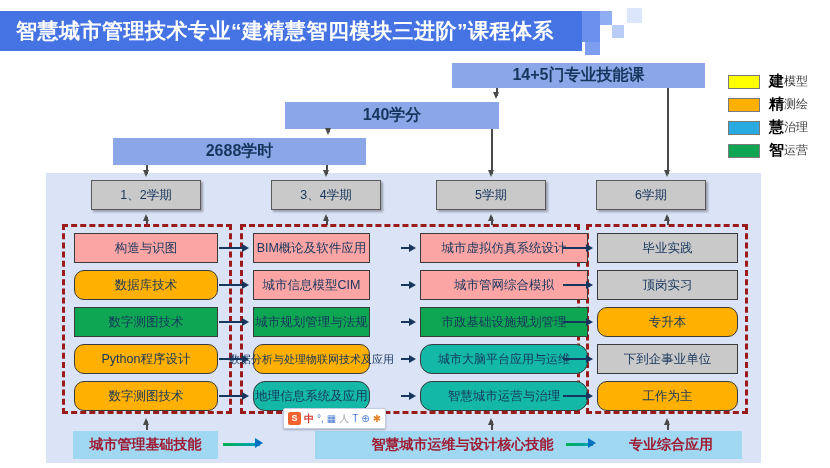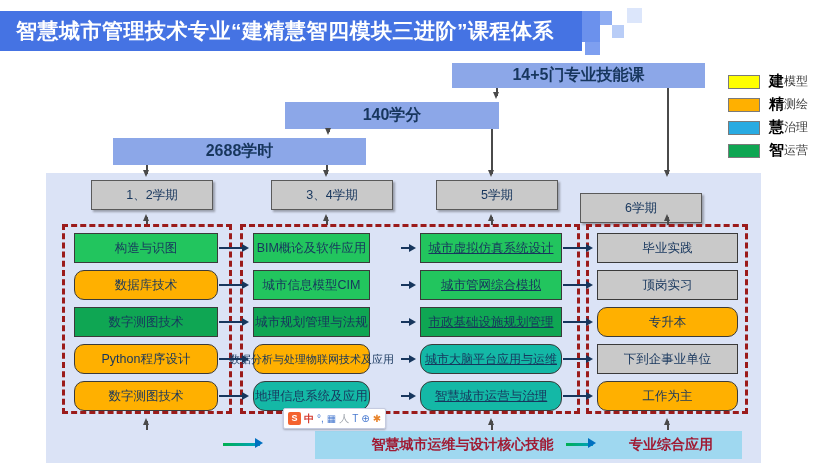--- a/index.html
+++ b/index.html
@@ -19,35 +19,35 @@
   
   .lg-row{position:absolute;left:728px;display:flex;align-items:center;}
   .lg-sw{width:32px;height:14px;border:1px solid #7a7a7a;box-sizing:border-box;}
   .lg-key{margin-left:9px;font-size:15px;font-weight:bold;color:#000;}
   .lg-rest{font-size:12px;color:#3a3a3a;}
 
   
   .panel{position:absolute;left:46px;top:173px;width:715px;height:290px;background:#DBE3F6;}
 
   
-  .sem{position:absolute;top:180px;height:30px;width:122px;background:#C9C9C9;border:1px solid #5a5a5a;
+  .sem{position:absolute;top:180px;height:30px;width:110px;background:#C9C9C9;border:1px solid #5a5a5a;
        box-sizing:border-box;display:flex;align-items:center;justify-content:center;
        font-size:12.5px;color:#17365D;box-shadow:1.5px 1.5px 2px rgba(0,0,0,.3);}
 
   
   .grp{position:absolute;top:224px;height:190px;border:3px dashed #9B1B1B;box-sizing:border-box;}
 
   
   .course{position:absolute;height:30px;border:1px solid #3a3a3a;box-sizing:border-box;
           display:flex;align-items:center;justify-content:center;
           font-size:12.5px;color:#17365D;white-space:nowrap;text-align:center;}
   .colA{left:74px;width:144px;}  .colB{left:253px;width:117px;}
-  .colC{left:420px;width:142px;text-decoration:underline;} .colD{left:597px;width:141px;}
+  .colC{left:420px;width:168px;} .colD{left:597px;width:141px;}
   .r0{top:233px;} .r1{top:270px;} .r2{top:307px;} .r3{top:344px;} .r4{top:381px;}
-  .c-yellow{background:#22c55e;} .c-orange{background:#FFB000;border-radius:10px;}
+  .c-yellow{background:#fca5a5;} .c-orange{background:#FFB000;border-radius:10px;}
   .c-green{background:#0FA653;}  .c-cyan{background:#14b8a6;border-radius:12px;} .c-gray{background:#C9C9C9;}
   .twoline{flex-direction:row;font-size:11px;line-height:13px;}
 
   
   .ha{position:absolute;height:0;border-top:2px solid #17365D;}
   .ha::after{content:"";position:absolute;right:-7px;top:-5px;width:0;height:0;
              border:4px solid transparent;border-left:7px solid #17365D;}
 
   
   .va{position:absolute;width:1.5px;background:#4a4a4a;}
@@ -135,21 +135,21 @@
 
   <div class="sem" style="left:91px;">
       <span>1、2学期</span>
     </div>
   <div class="sem" style="left:271px;">
       <span>3、4学期</span>
     </div>
   <div class="sem" style="left:436px;">
       <span>5学期</span>
     </div>
-  <div class="sem" style="left:580px;margin-top:13px;">
+  <div class="sem" style="left:596px;">
       <span>6学期</span>
     </div>
 
   <div class="va up" style="left:146px;top:217px;height:8px;"></div>
   <div class="va up" style="left:326px;top:217px;height:8px;"></div>
   <div class="va up" style="left:491px;top:217px;height:8px;"></div>
   <div class="va up" style="left:667px;top:217px;height:8px;"></div>
 
   <div class="grp" style="left:62px;width:170px;"></div>
   <div class="grp" style="left:240px;width:340px;"></div>
@@ -197,20 +197,23 @@
   <div class="ha" style="left:563px;top:247px;width:27px;"></div>
   <div class="ha" style="left:563px;top:284px;width:27px;"></div>
   <div class="ha" style="left:563px;top:321px;width:27px;"></div>
   <div class="ha" style="left:563px;top:358px;width:27px;"></div>
   <div class="ha" style="left:563px;top:395px;width:27px;"></div>
 
   <div class="va up" style="left:146px;top:421px;height:9px;"></div>
   <div class="va up" style="left:491px;top:421px;height:9px;"></div>
   <div class="va up" style="left:667px;top:421px;height:9px;"></div>
 
+  <div class="stagebox" style="left:73px;width:145px;">
+    <span>城市管理基础技能</span>
+  </div>
   <div class="ga" style="left:223px;top:443px;width:37px;"></div>
   <div class="stagebox" style="left:267px;width:295px;margin-left:48px;">
     <span>智慧城市运维与设计核心技能</span>
   </div>
   <div class="ga" style="left:566px;top:443px;width:27px;"></div>
   <div class="stagebox" style="left:600px;width:142px;">
     <span>专业综合应用</span>
   </div>
 
   <div class="ime">

